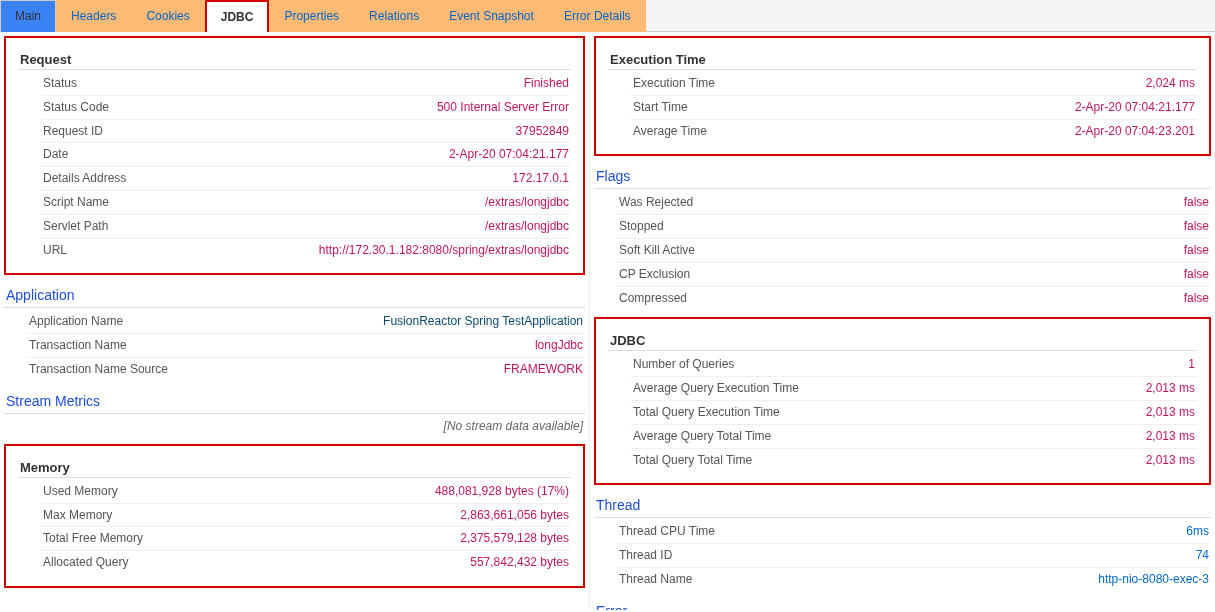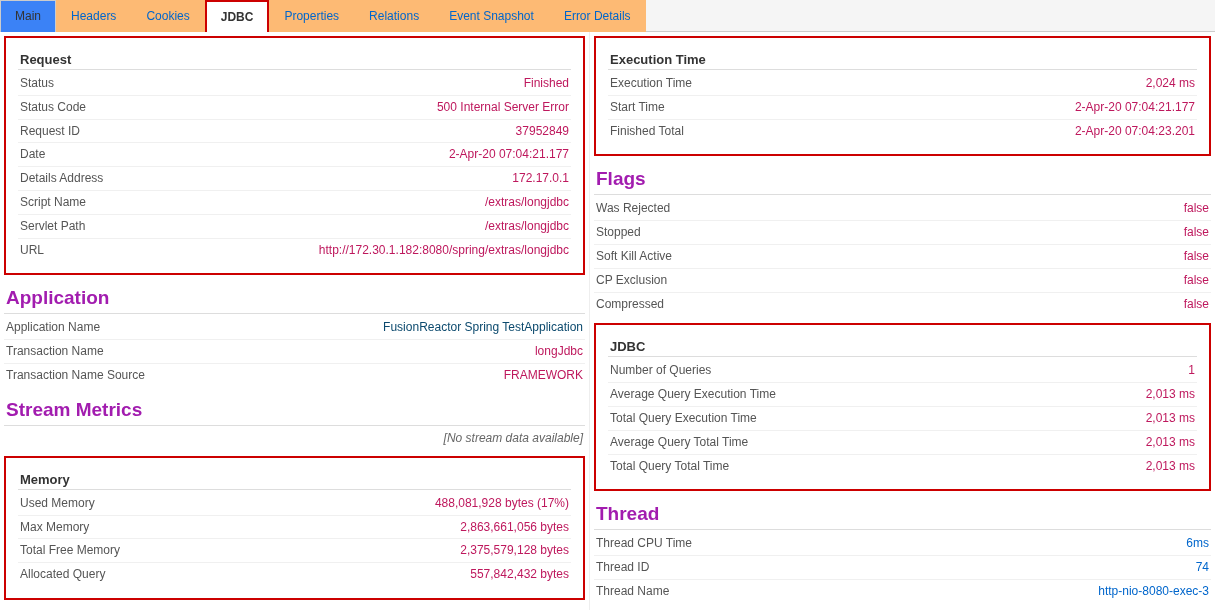--- a/index.html
+++ b/index.html
@@ -48,23 +48,23 @@
       flex: 1;
       overflow-y: auto;
       padding: 4px;
     }
 
     .section {
       margin-bottom: 8px;
     }
 
     .section-title {
-      font-size: 19px;
-      font-weight: bold;
-      color: #a21caf;
+      font-size: 14px;
+      font-weight: normal;
+      color: #1d4ed8;
       padding: 4px 2px;
       border-bottom: 1px solid #ddd;
       margin-bottom: 2px;
     }
 
     .section-boxed {
       border: 2px solid #cc0000;
       margin-bottom: 8px;
       padding: 12px;
     }
@@ -77,20 +77,21 @@
       border-bottom: 1px solid #ddd;
       margin-bottom: 2px;
     }
 
     .row {
       display: flex;
       justify-content: space-between;
       padding: 3px 2px;
       border-bottom: 1px solid #f0f0f0;
       line-height: 1.4;
+      margin-left: 23px;
     }
     .row:last-child { border-bottom: none; }
 
     .row-label {
       color: #555;
       flex-shrink: 0;
     }
     .row-value {
       text-align: right;
       color: #be185d;
@@ -208,21 +209,21 @@
       <div class="section-title">Execution Time</div>
       <div class="row">
         <span class="row-label">Execution Time</span>
         <span class="row-value">2,024 ms</span>
       </div>
       <div class="row">
         <span class="row-label">Start Time</span>
         <span class="row-value">2-Apr-20 07:04:21.177</span>
       </div>
       <div class="row">
-        <span class="row-label">Finished Total</span>
+        <span class="row-label">Average Time</span>
         <span class="row-value">2-Apr-20 07:04:23.201</span>
       </div>
     </div>
 
     <div class="section">
       <div class="section-title">Flags</div>
       <div class="row">
         <span class="row-label">Was Rejected</span>
         <span class="row-value">false</span>
       </div>

